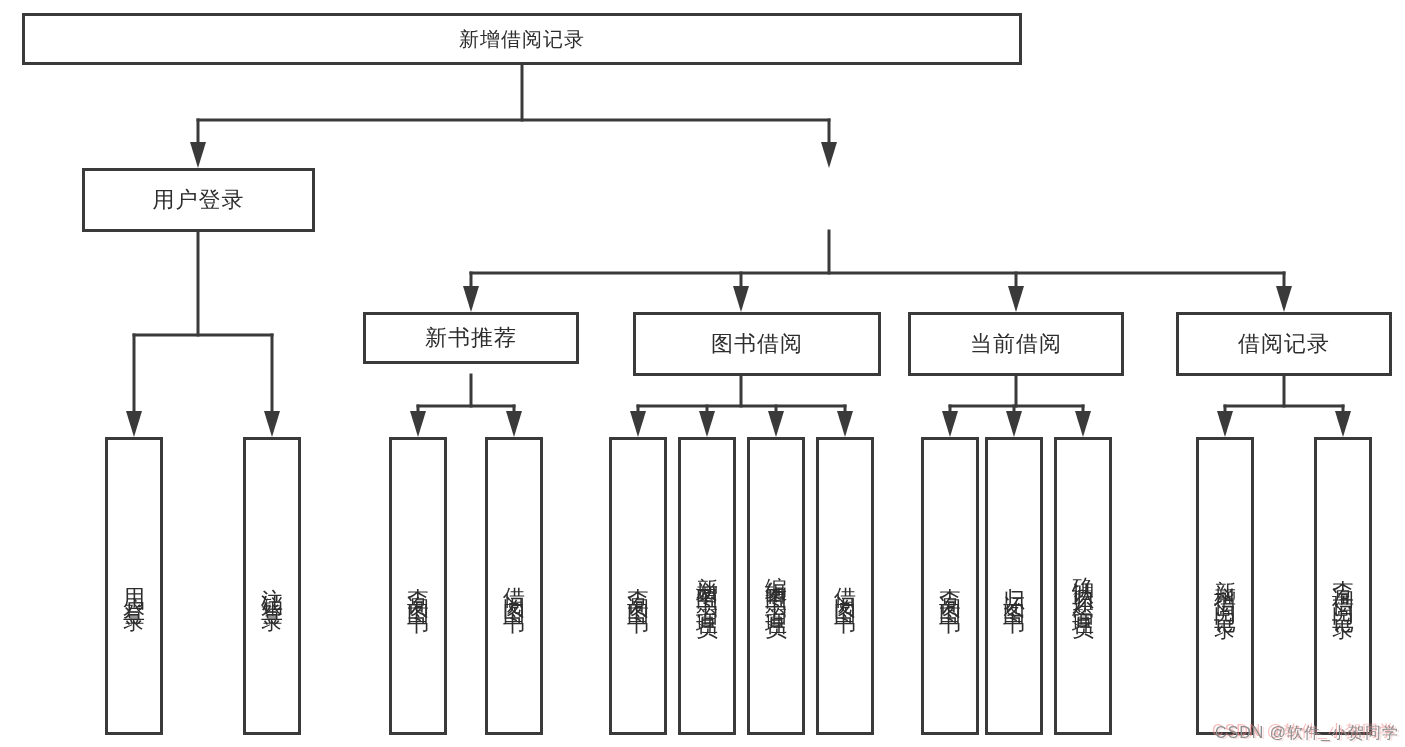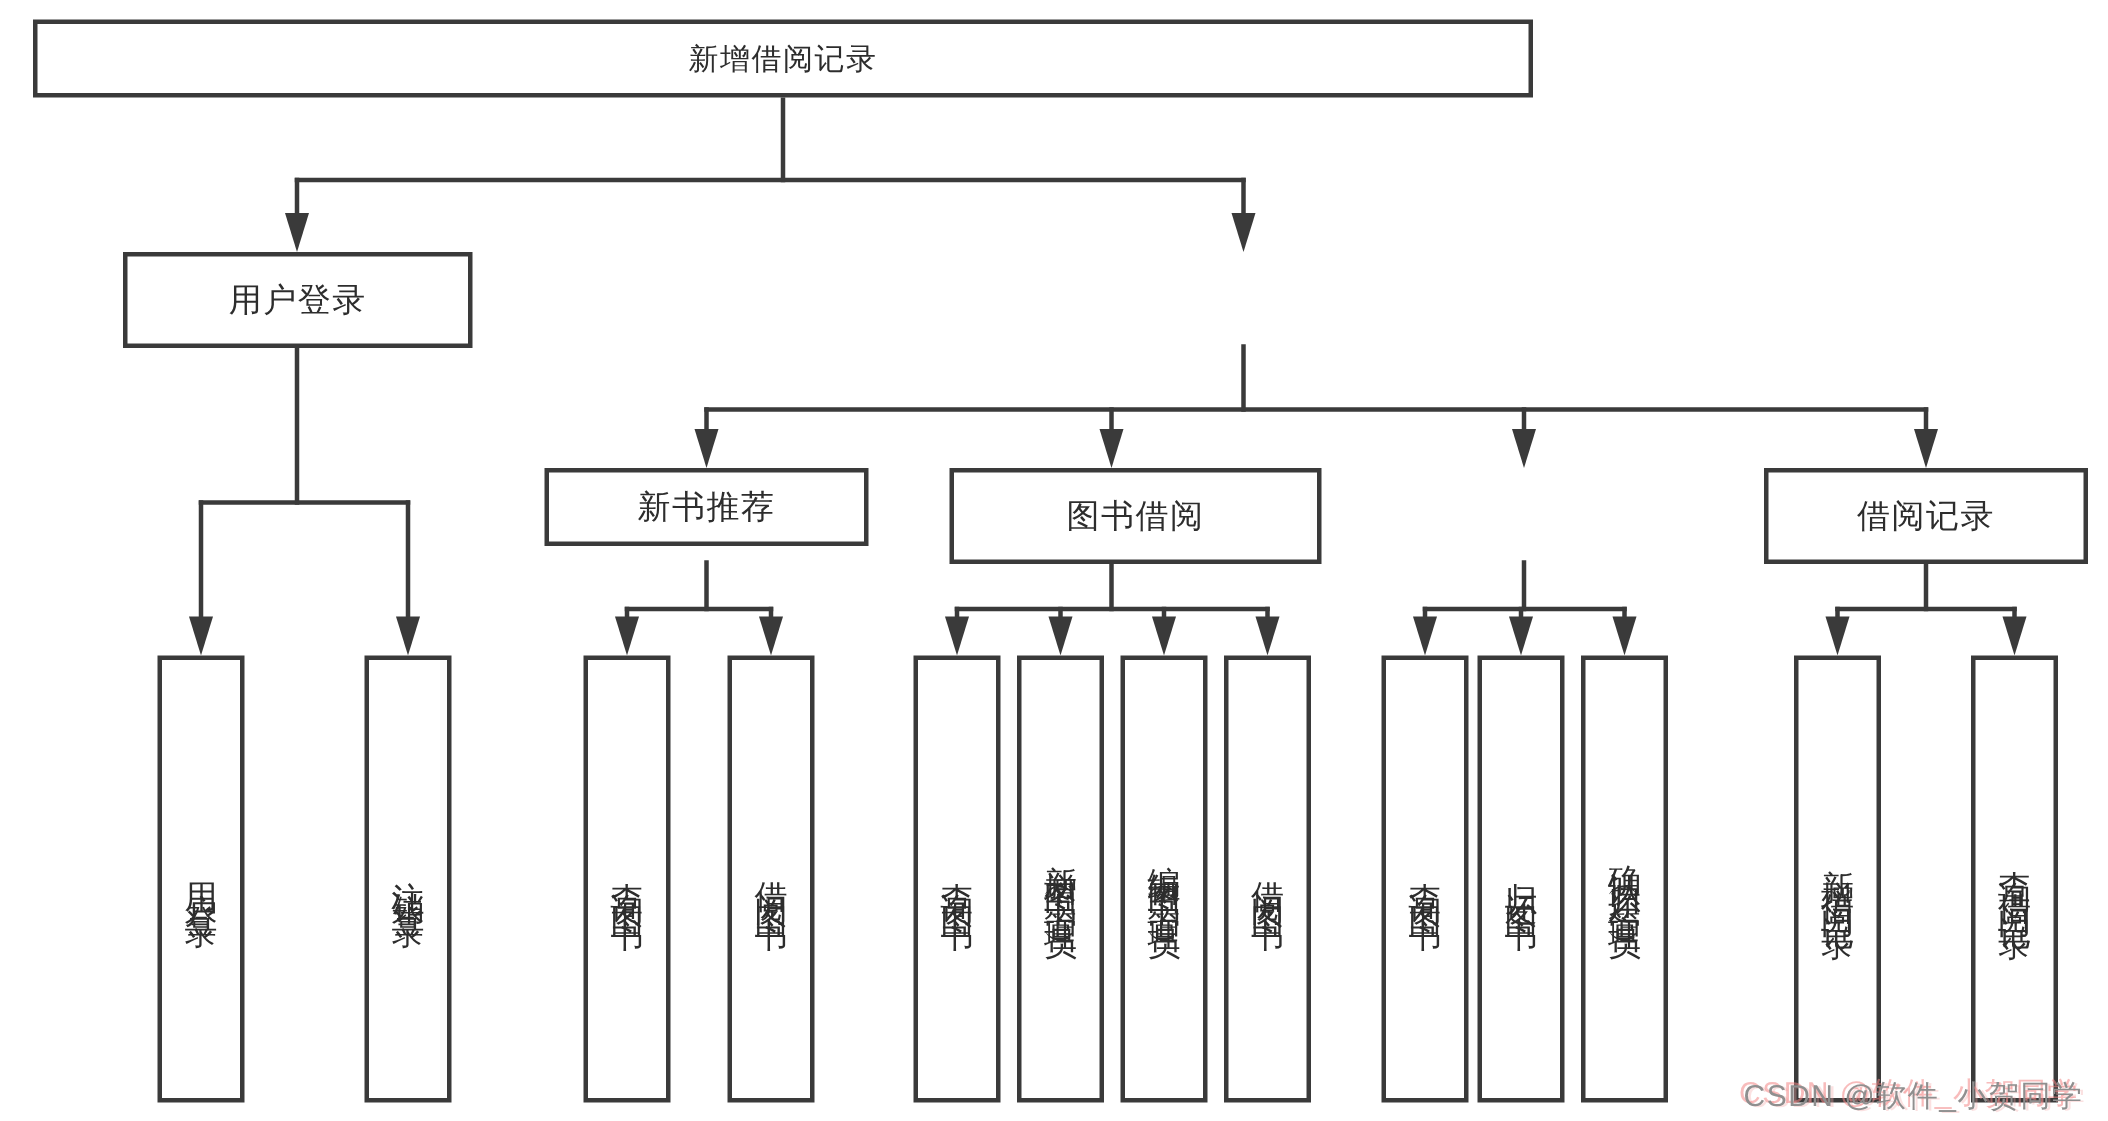--- a/index.html
+++ b/index.html
@@ -36,23 +36,23 @@
   .vlabel {
     writing-mode: vertical-rl;
     text-orientation: mixed;
     font-size: 22px;
     line-height: 1;
     letter-spacing: 8px;
     white-space: nowrap;
   }
   .watermark {
     position: absolute;
-    right: 16px;
+    right: 6px;
     bottom: 3px;
-    font-size: 20px;
+    font-size: 16px;
     letter-spacing: 1px;
     color: #8f8f8f;
     text-shadow: -3px -2px 0 rgba(243,133,133,0.55), 2px 1px 0 rgba(243,170,170,0.35);
     white-space: nowrap;
   }
   svg line { stroke: #3a3a3a; stroke-width: 3; stroke-linecap: square; }
   svg polygon { fill: #3a3a3a; }
 </style>
 </head>
 <body>
@@ -135,20 +135,23 @@
   <div class="node" style="left:82px; top:168px; width:233px; height:64px;">
     <span class="hlabel">用户登录</span>
   </div>
 
   <div class="node" style="left:363px; top:312px; width:216px; height:52px;">
     <span class="hlabel">新书推荐</span>
   </div>
   <div class="node" style="left:633px; top:312px; width:248px; height:64px;">
     <span class="hlabel">图书借阅</span>
   </div>
+  <div class="node" style="left:908px; top:312px; width:216px; height:64px;">
+    <span class="hlabel">当前借阅</span>
+  </div>
   <div class="node" style="left:1176px; top:312px; width:216px; height:64px;">
     <span class="hlabel">借阅记录</span>
   </div>
 
   <div class="node" style="left:105px; top:437px; width:58px; height:298px;">
     <span class="vlabel">用户登录</span>
   </div>
   <div class="node" style="left:243px; top:437px; width:58px; height:298px;">
     <span class="vlabel">注销登录</span>
   </div>

